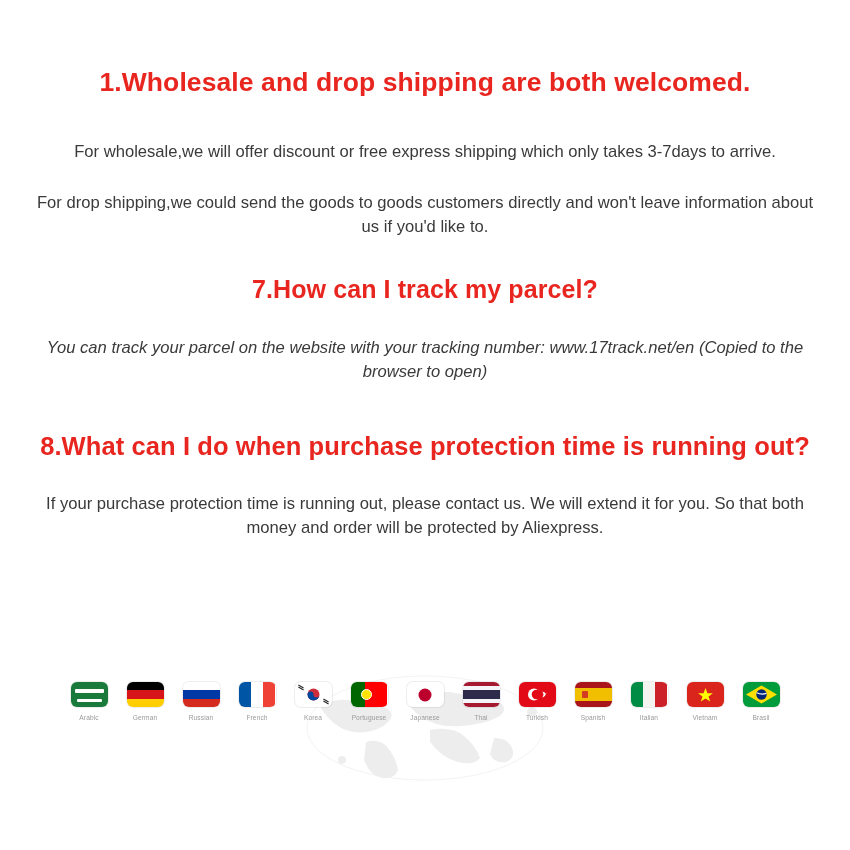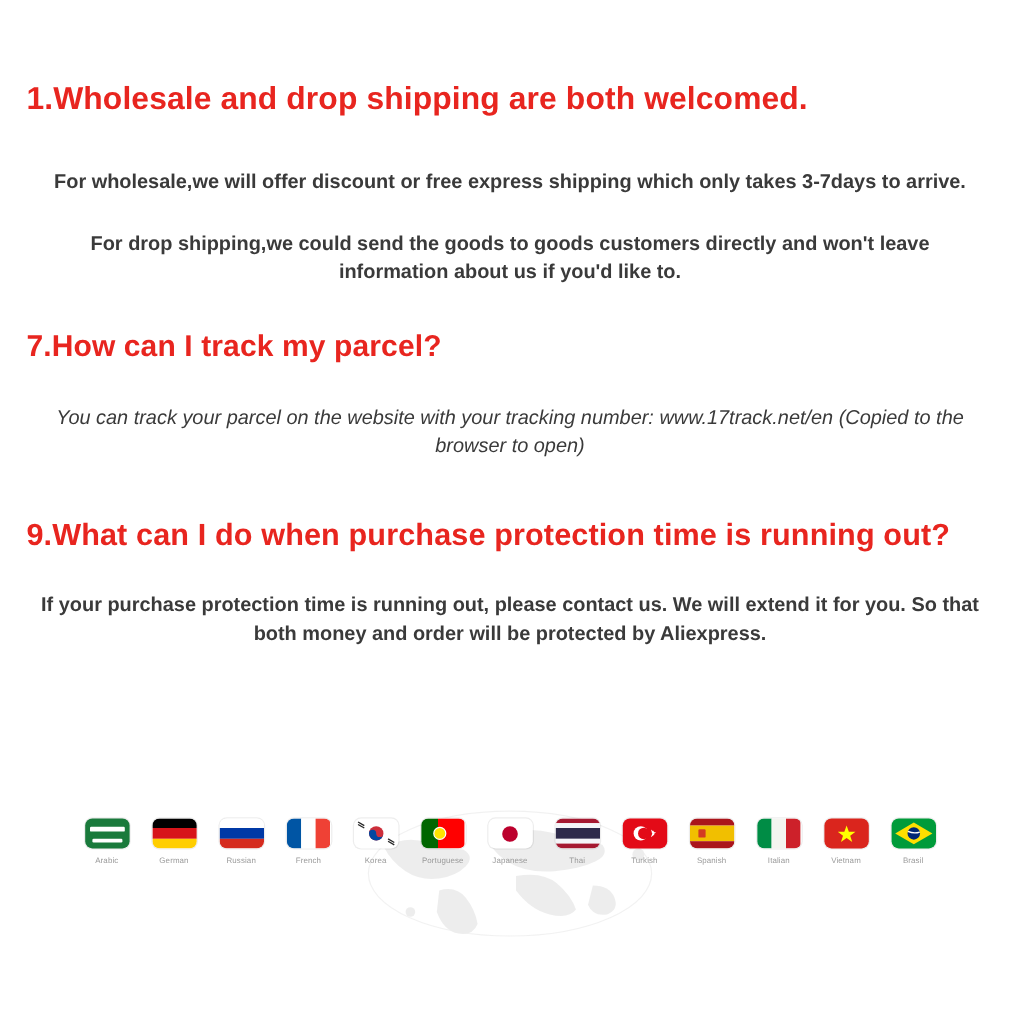--- a/index.html
+++ b/index.html
@@ -18,20 +18,21 @@
   .page {
     width: 850px;
     height: 850px;
     position: relative;
     box-sizing: border-box;
     padding: 0 22px;
   }
   .faq-heading {
     color: #e8251f;
     font-weight: bold;
+    text-align: center;
     line-height: 1.22;
     letter-spacing: 0.1px;
   }
   .h1 {
     font-size: 26.5px;
     margin: 0;
     padding-top: 66px;
   }
   .h2 {
     font-size: 25px;
@@ -44,21 +45,20 @@
   }
   .para {
     text-align: center;
     font-size: 16.6px;
     line-height: 1.47;
     color: #3a3a3a;
     margin: 0 auto;
   }
   .para-wide {
     max-width: 790px;
-    font-weight: bold;
   }
   .para-narrow {
     max-width: 800px;
     font-style: italic;
   }
   .sp-a { height: 42px; }
   .sp-b { height: 26px; }
   .sp-c { height: 34px; }
   .sp-d { height: 32px; }
   .sp-e { height: 46px; }
@@ -144,21 +144,21 @@
   <div class="sp-c"></div>
 
   <h2 class="faq-heading h2">7.How can I track my parcel?</h2>
 
   <div class="sp-d"></div>
 
   <p class="para para-narrow">You can track your parcel on the website with your tracking number: www.17track.net/en (Copied to the browser to open)</p>
 
   <div class="sp-e"></div>
 
-  <h2 class="faq-heading h3">9.What can I do when purchase protection time is running out?</h2>
+  <h2 class="faq-heading h3">8.What can I do when purchase protection time is running out?</h2>
 
   <div class="sp-f"></div>
 
   <p class="para para-wide">If your purchase protection time is running out, please contact us. We will extend it for you. So that both money and order will be protected by Aliexpress.</p>
 
   <div class="flags-wrap">
 
     <svg class="globe" viewBox="0 0 290 120" aria-hidden="true">
       <g fill="#7a7a7a">
         <ellipse cx="145" cy="60" rx="118" ry="52" fill="none" stroke="#9b9b9b" stroke-width="1"></ellipse>

